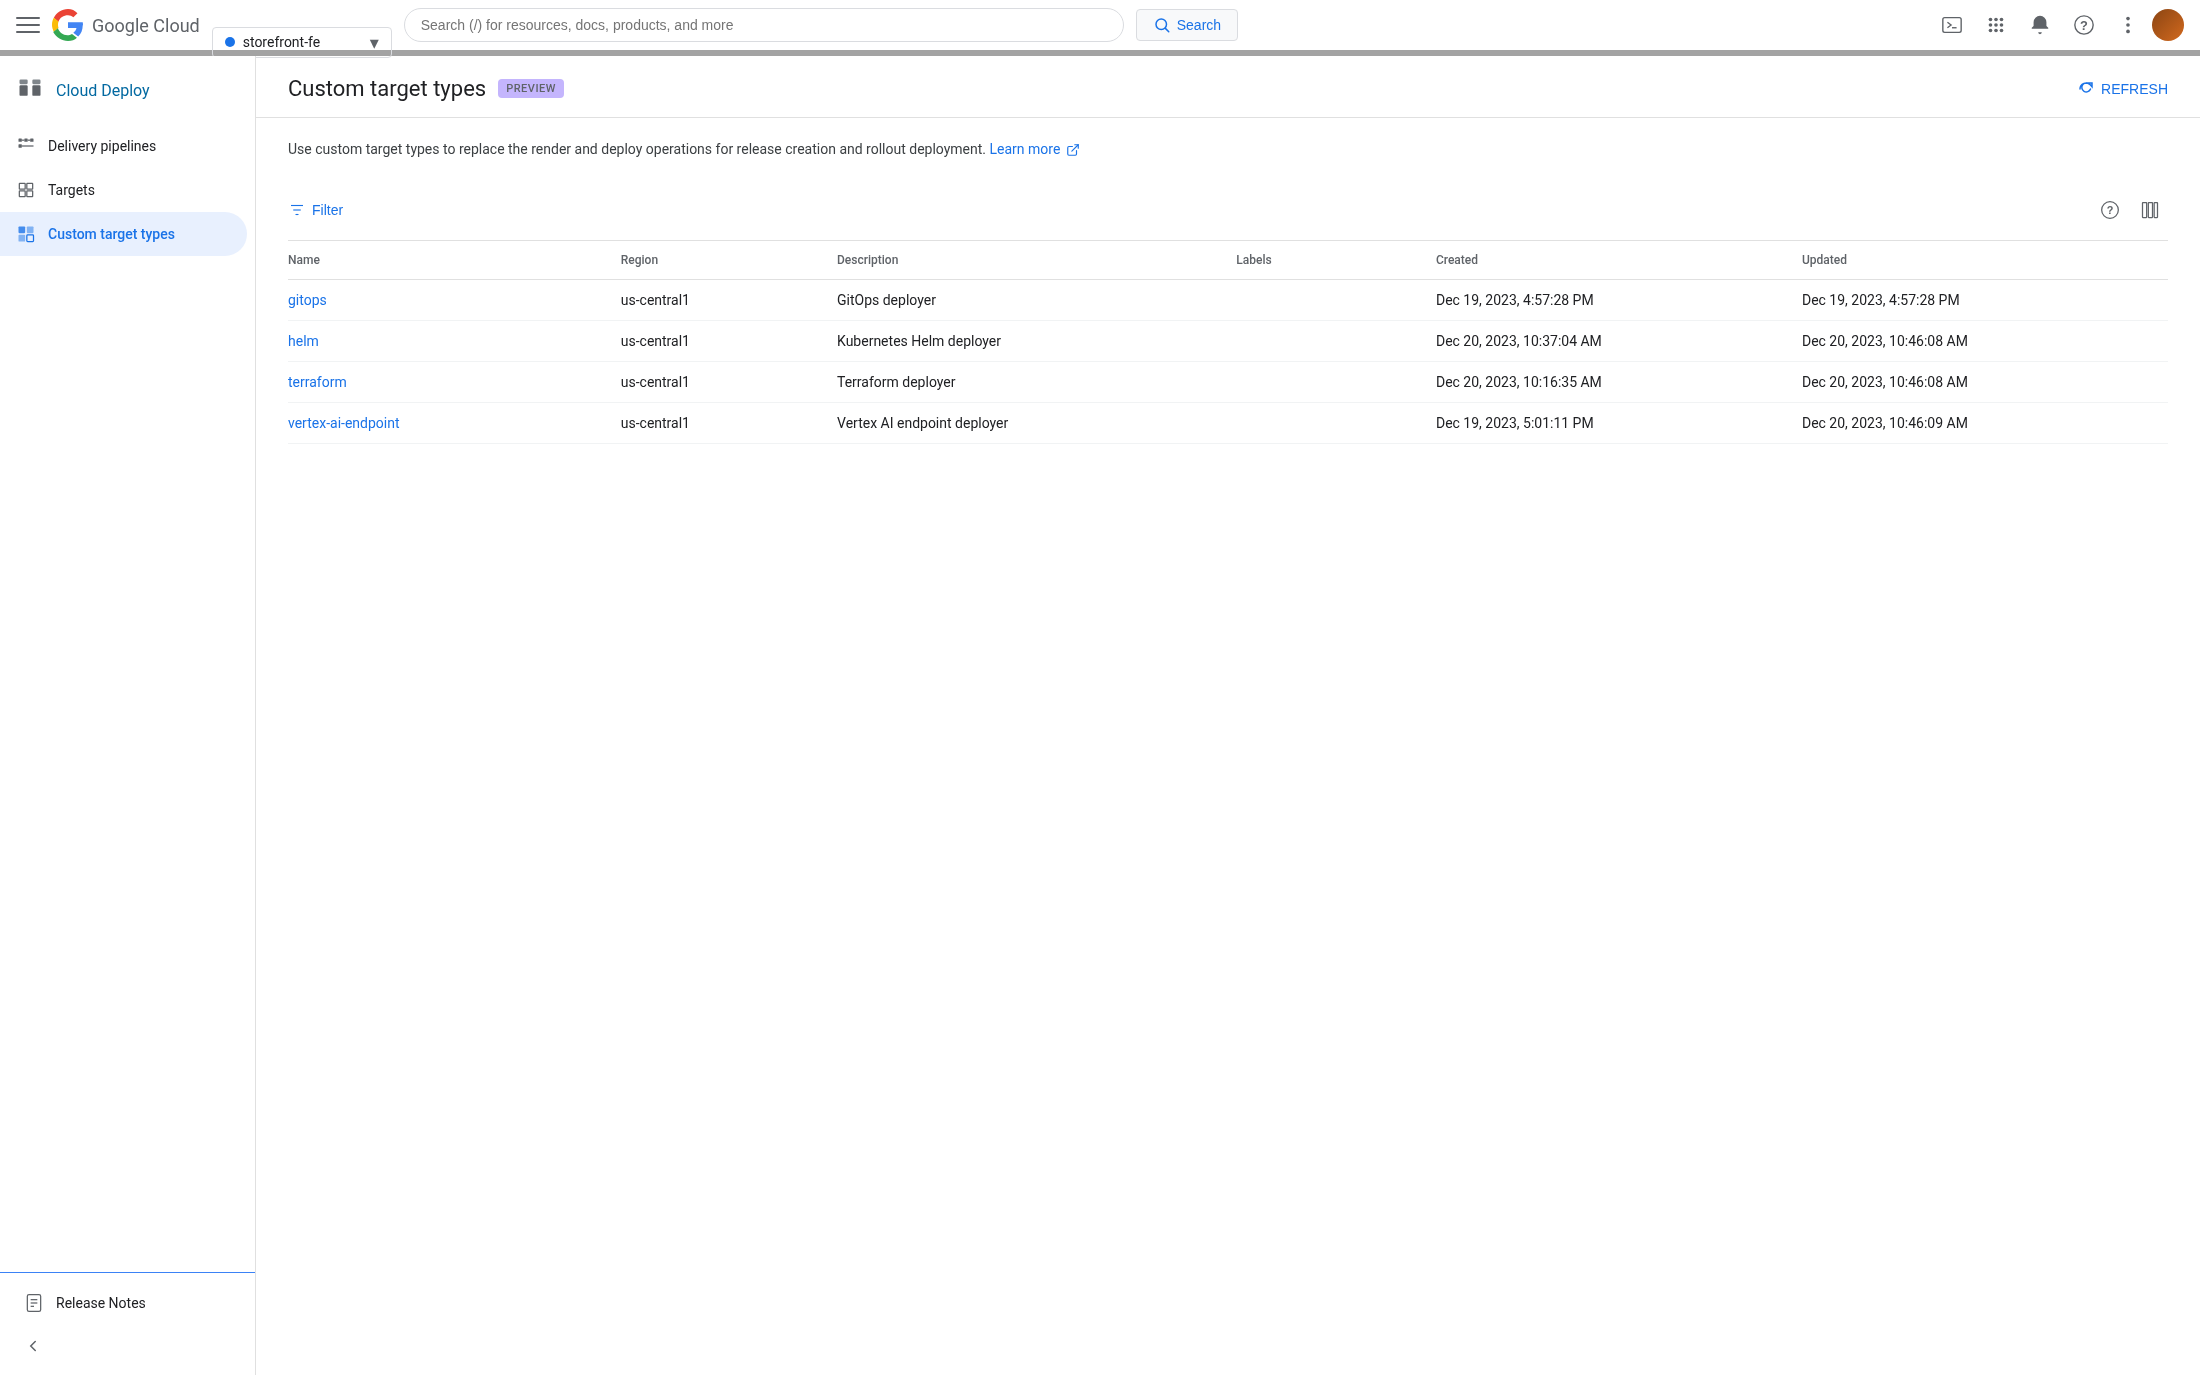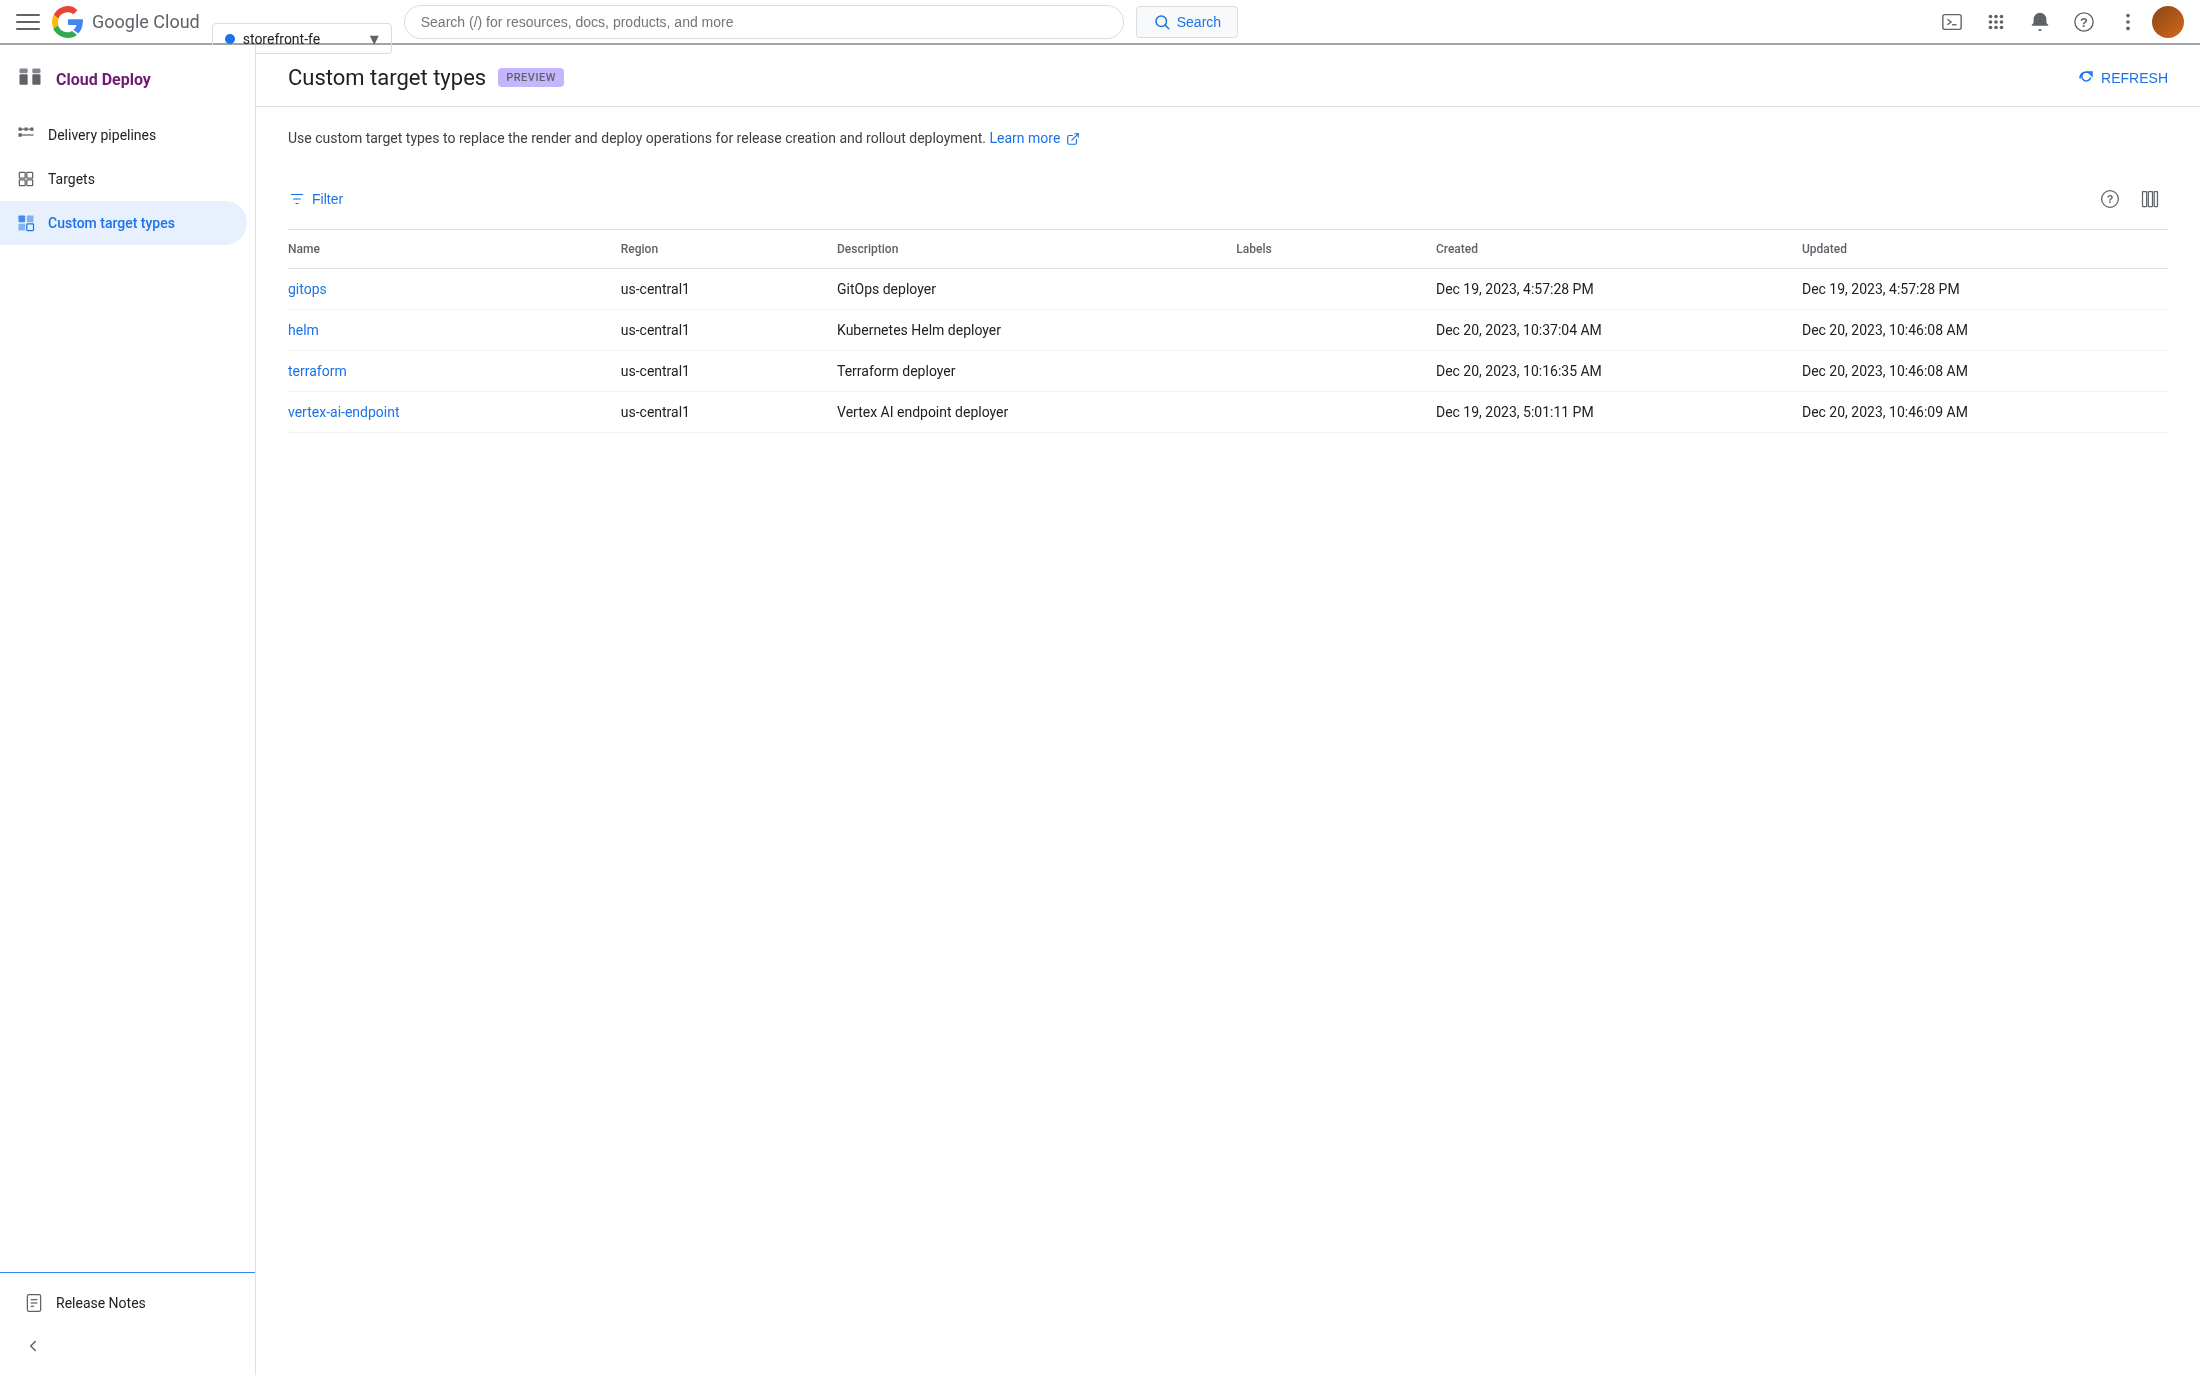--- a/index.html
+++ b/index.html
@@ -1,21 +1,21 @@
 <!DOCTYPE html>
 <html><head>
   <meta charset="utf-8">
   <style>
     * { box-sizing: border-box; margin: 0; padding: 0; }
     body { font-family: 'Google Sans', Roboto, Arial, sans-serif; font-size: 14px; color: #202124; background: #fff; height: 100vh; display: flex; flex-direction: column; }
 
     
     .top-nav {
-      display: flex; align-items: center; height: 45px; padding: 0 16px;
-      border-bottom: 2px solid #a3a3a3; background: #fff; flex-shrink: 0; gap: 12px;
+      display: flex; align-items: center; height: 56px; padding: 0 16px;
+      border-bottom: 6px solid #a3a3a3; background: #fff; flex-shrink: 0; gap: 12px;
     }
     .nav-hamburger { width: 24px; height: 24px; display: flex; flex-direction: column; justify-content: center; gap: 5px; cursor: pointer; flex-shrink: 0; }
     .nav-hamburger span { display: block; height: 2px; background: #5f6368; border-radius: 2px; }
     .google-cloud-logo { display: flex; align-items: center; gap: 8px; flex-shrink: 0; }
     .gc-logo-icon { width: 32px; height: 32px; }
     .gc-logo-text { font-size: 18px; color: #5f6368; font-weight: 400; white-space: nowrap; }
     .project-selector {
       display: flex; align-items: center; gap: 8px; border: 1px solid #dadce0; border-radius: 4px;
       padding: 4px 12px; cursor: pointer; flex-shrink: 0; min-width: 180px; margin-top: 34px;
     }
@@ -41,21 +41,21 @@
     
     .main-layout { display: flex; flex: 1; overflow: hidden; }
 
     
     .sidebar {
       width: 256px; flex-shrink: 0; border-right: 1px solid #e0e0e0; display: flex;
       flex-direction: column; overflow-y: auto; background: #fff;
     }
     .sidebar-header {
       display: flex; align-items: center; gap: 12px; padding: 20px 16px;
-      font-size: 16px; font-weight: 700; color: #701a75;
+      font-size: 16px; font-weight: 400; color: #0369a1;
     }
     .sidebar-header-icon { width: 28px; height: 28px; flex-shrink: 0; }
     .sidebar-item {
       display: flex; align-items: center; gap: 12px; padding: 12px 16px;
       cursor: pointer; border-radius: 0 24px 24px 0; margin-right: 8px;
       color: #202124; font-size: 14px; font-weight: 400;
     }
     .sidebar-item.active { background: #e8f0fe; color: #1a73e8; font-weight: 500; }
     .sidebar-item-icon { width: 20px; height: 20px; flex-shrink: 0; color: #5f6368; }
     .sidebar-item.active .sidebar-item-icon { color: #1a73e8; }

